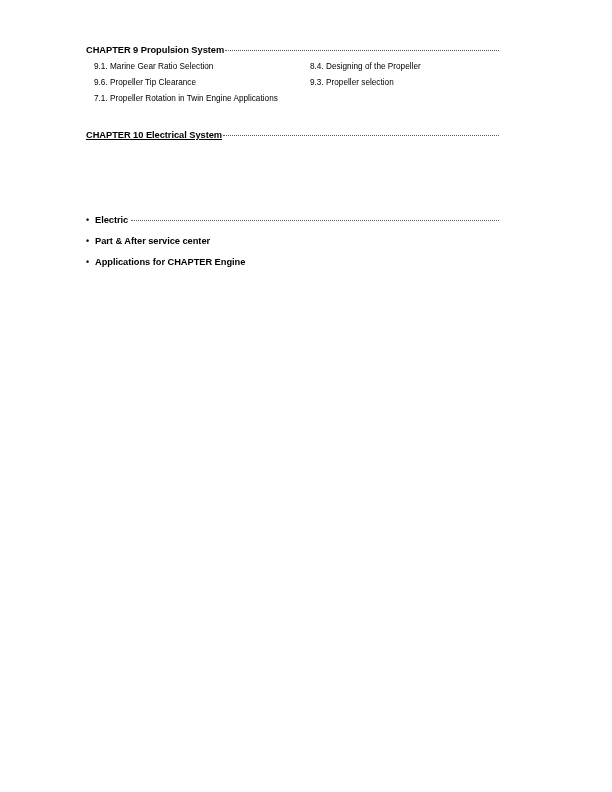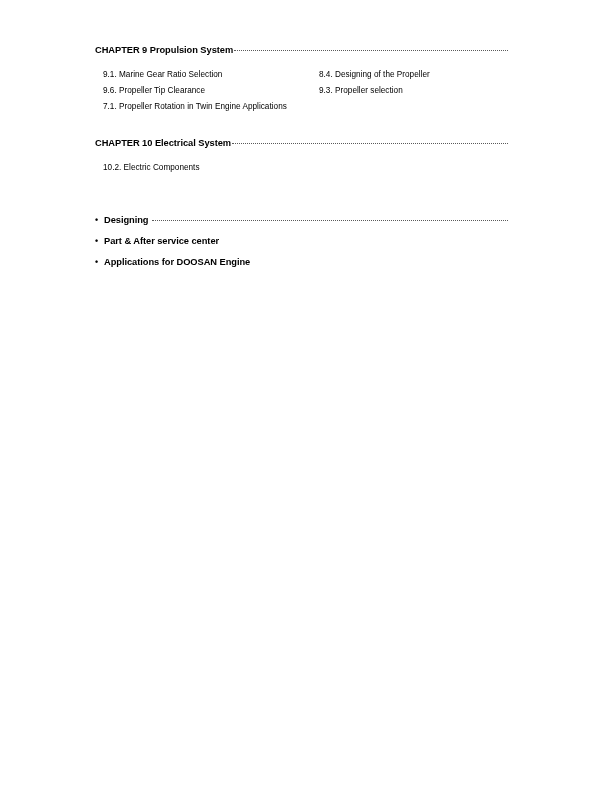--- a/index.html
+++ b/index.html
@@ -12,21 +12,21 @@
     width: 612px;
     height: 792px;
     position: relative;
     font-family: "Liberation Sans", sans-serif;
     color: #000000;
     -webkit-font-smoothing: antialiased;
   }
 
   .page {
     position: absolute;
-    left: 13px;
+    left: 4px;
     top: 0;
     width: 504px;
     height: 792px;
     background: #ffffff;
     overflow: hidden;
   }
 
   
   .toc {
     position: absolute;
@@ -66,41 +66,42 @@
   }
   .page-num {
     flex: 0 0 auto;
     font-size: 9.3px;
     font-weight: bold;
     padding-left: 28px;
   }
 
   
   .sub-grid {
-    margin-top: 11px;
+    margin-top: 3px;
     display: grid;
     grid-template-columns: 216px 235px;
     column-gap: 0px;
     row-gap: 0px;
   }
   .sub-item {
     font-size: 8.2px;
     font-weight: normal;
     line-height: 16px;
     white-space: nowrap;
     letter-spacing: 0.02px;
     padding-left: 8px;
   }
   .sub-item.empty {
     visibility: hidden;
   }
 
   
   .chapter-block + .chapter-block {
     margin-top: 22px;
+    text-decoration: underline;
   }
 
   
   .bullets {
     position: absolute;
     left: 82px;
     top: 210px;
     width: 451px;
   }
   .bullet-line {
@@ -150,40 +151,39 @@
       </div>
     </div>
 
     <div class="chapter-block">
       <div class="chapter-line">
         <span class="chapter-title">CHAPTER 10 Electrical System</span>
         <span class="leader"></span>
         <span class="page-num">75</span>
       </div>
       <div class="sub-grid">
-        <div class="sub-item">10.2. Electric Components</div>
       </div>
     </div>
 
   </div>
 
   <div class="bullets">
 
     <div class="bullet-line">
       <span class="bullet-dot">•</span>
-      <span class="bullet-text">Designing</span>
+      <span class="bullet-text">Electric</span>
       <span class="leader"></span>
       <span class="page-num">52</span>
     </div>
 
     <div class="bullet-line">
       <span class="bullet-dot">•</span>
       <span class="bullet-text">Part &amp; After service center</span>
     </div>
 
     <div class="bullet-line">
       <span class="bullet-dot">•</span>
-      <span class="bullet-text">Applications for DOOSAN Engine</span>
+      <span class="bullet-text">Applications for CHAPTER Engine</span>
     </div>
 
   </div>
 
 </div>
 
 </body></html>

